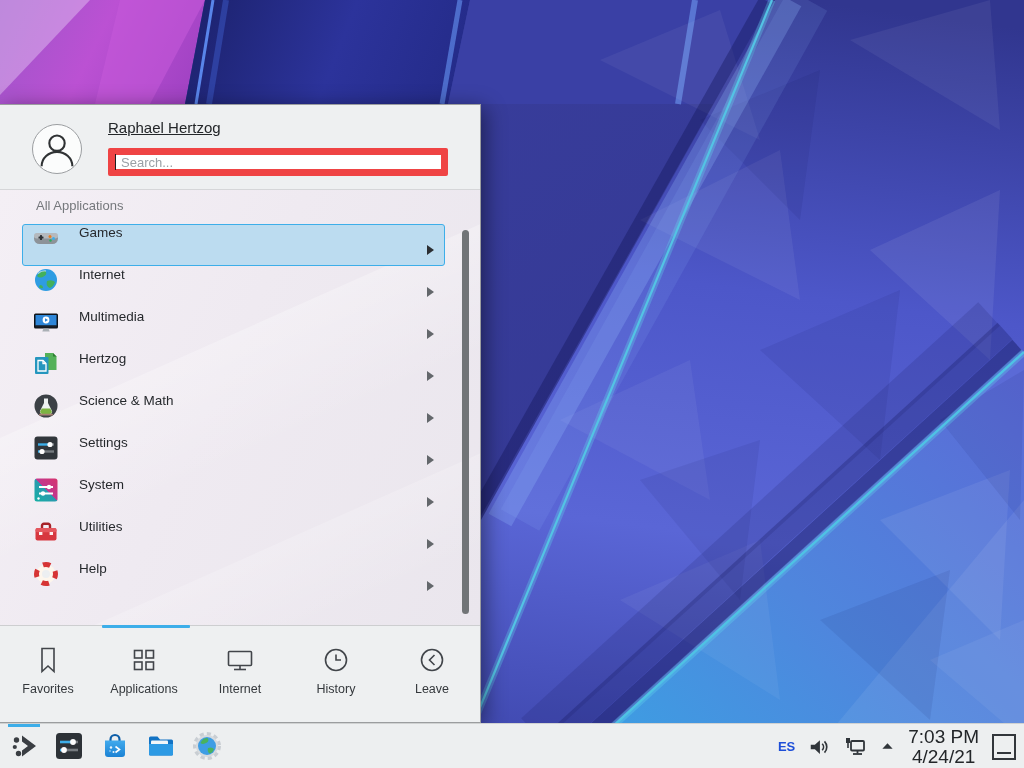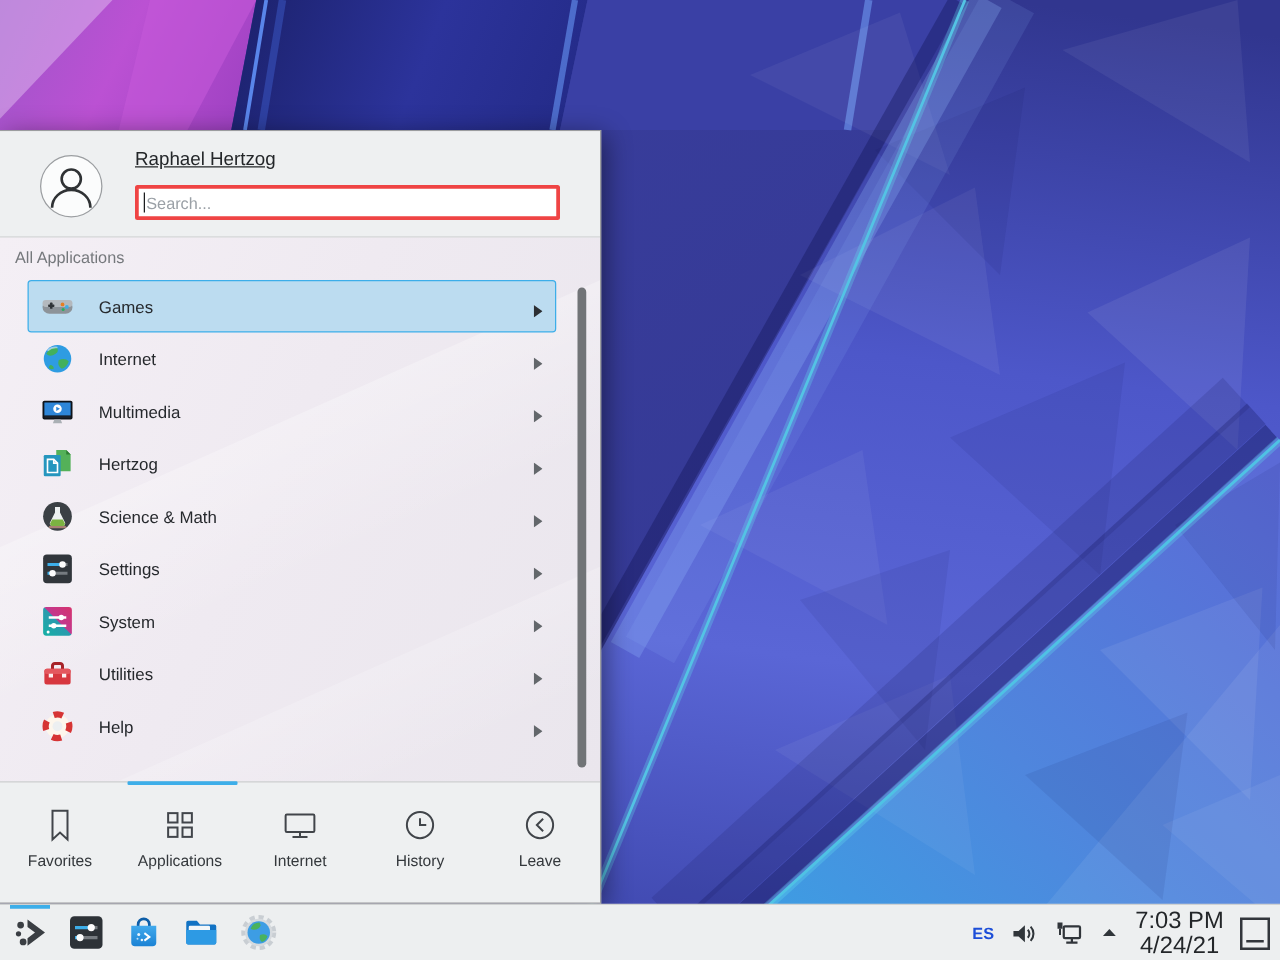--- a/index.html
+++ b/index.html
@@ -8,33 +8,33 @@
 
   
   #launcher-menu{position:absolute;left:0;top:104px;width:481px;height:619px;
     box-shadow:4px 4px 20px rgba(0,0,0,.45);border:1px solid rgba(100,102,105,.6);border-left:none;
     box-sizing:border-box;background:#eef0f1;}
   .menu-header{position:absolute;left:0;top:0;width:100%;height:84px;background:#eef0f1;}
   .avatar{position:absolute;left:32px;top:19px;width:50px;height:50px;border-radius:50%;
     background:#fbfcfc;border:1px solid #9b9ea1;box-sizing:border-box;}
   .user-name{position:absolute;left:108px;top:14px;font-size:15px;color:#232629;text-decoration:underline;}
   .search-wrap{position:absolute;left:108px;top:43px;width:340px;height:28px;}
-  .search-wrap input{width:100%;height:100%;box-sizing:border-box;border:3px solid #ef4444;border-radius:2px;
+  .search-wrap input{width:100%;height:100%;box-sizing:border-box;border:7px solid #ef4444;border-radius:2px;
     background:#fff;padding:0 6px;font-size:13px;color:#232629;outline:none;font-family:"Liberation Sans",sans-serif;}
   .search-wrap input::placeholder{color:#9aa0a6;opacity:1;}
   .caret{position:absolute;left:7px;top:6px;width:1px;height:16px;background:#1b1d1f;}
 
   .list-area{position:absolute;left:0;top:84px;width:100%;height:436px;overflow:hidden;
     background:linear-gradient(115deg,#f4eff5 0%,#efeaf1 45%,#eae6ed 100%);border-top:1px solid #d5d6d8;box-sizing:border-box;}
   .streak{position:absolute;background:linear-gradient(rgba(255,255,255,.55),rgba(255,255,255,0));opacity:.5;pointer-events:none;}
   .streak.s1{left:-80px;top:120px;width:760px;height:120px;transform:rotate(-24deg);}
   .streak.s2{left:-40px;top:330px;width:760px;height:90px;transform:rotate(-24deg);opacity:.35;}
-  .section-label{position:absolute;left:12px;top:8px;font-size:13px;color:#75787c;}
+  .section-label{position:absolute;left:36px;top:8px;font-size:13px;color:#75787c;}
   .menu-list{position:absolute;left:0;top:34px;width:100%;}
-  .row{position:relative;height:42px;width:423px;margin-left:22px;display:flex;align-items:center;
+  .row{position:relative;height:42px;width:423px;margin-left:22px;display:flex;
     border:1px solid transparent;border-radius:3px;box-sizing:border-box;}
   .row.selected{background:#bcdcf0;border-color:#3daee9;}
   .cicon{width:26px;height:26px;margin-left:10px;flex:0 0 26px;}
   .cicon svg{display:block;width:26px;height:26px;}
   .clabel{margin-left:20px;font-size:13.5px;color:#26292d;}
   .arrow{position:absolute;right:10px;top:16px;width:7px;height:10px;}
 
   .scroll-thumb{position:absolute;left:462px;top:125px;width:7px;height:384px;border-radius:4px;background:#717477;}
 
   .tab-divider{position:absolute;left:0;top:520px;width:100%;height:1px;background:#cdced0;}

